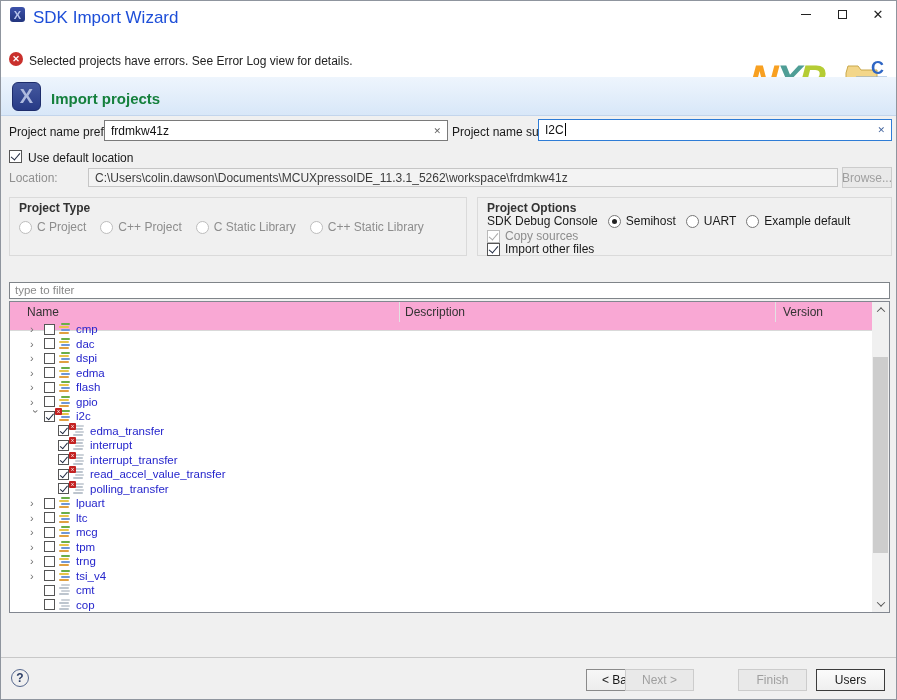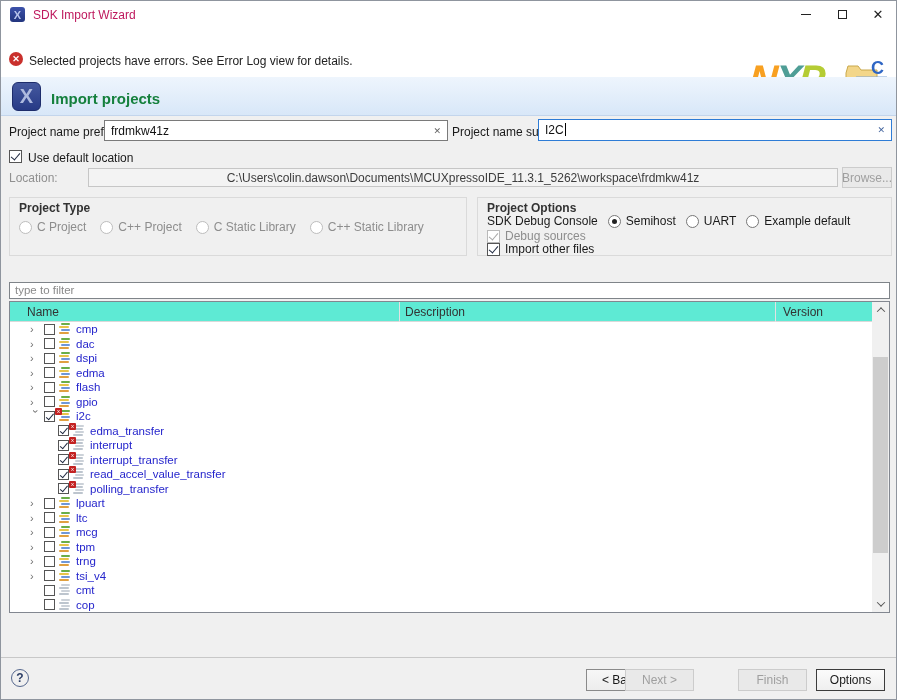--- a/index.html
+++ b/index.html
@@ -5,21 +5,21 @@
   * { margin:0; padding:0; box-sizing:border-box; }
   body { background:#d6d6d6; font-family:"Liberation Sans", sans-serif; }
   .window { position:relative; width:897px; height:700px; background:#f0f0f0;
             border:1px solid #8f959e; overflow:hidden; }
 
   
   .titlebar { position:absolute; top:0; left:0; right:0; height:27px; background:#fff; }
   .app-icon { position:absolute; left:9px; top:6px; width:15px; height:15px; border-radius:3px;
               background:linear-gradient(#3c52aa,#22357e); color:#b9c5ec; font-weight:bold;
               font-size:11px; display:flex; align-items:center; justify-content:center; }
-  .win-title { position:absolute; left:32px; top:7px; font-size:12px; color:#be185d; }
+  .win-title { position:absolute; left:32px; top:7px; font-size:17px; color:#1d4ed8; }
   .win-controls { position:absolute; right:0; top:0; height:27px; display:flex; }
   .wc { width:36px; height:27px; display:flex; align-items:center; justify-content:center; color:#222; }
   .glyph-min { width:10px; height:0; border-top:1px solid #222; display:block; }
   .glyph-max { width:9px; height:9px; border:1px solid #222; display:block; }
   .glyph-close { font-size:13px; line-height:13px; }
 
   
   .banner { position:absolute; top:27px; left:0; right:0; height:49px; background:#fff; }
   .err-ico { position:absolute; left:8px; top:24px; width:14px; height:14px; border-radius:50%;
              background:#c9302c; color:#fff; font-size:9px; font-weight:bold;
@@ -81,21 +81,21 @@
   .tb-check::after { content:""; position:absolute; left:3px; top:0px; width:4px; height:8px;
             border-right:1.7px solid #1f2940; border-bottom:1.7px solid #1f2940; transform:rotate(40deg); }
   .tb-x { color:#a3a3a3; font-size:12px; font-weight:bold; line-height:13px; }
 
   .filter { position:absolute; left:8px; top:281px; width:881px; height:17px; background:#fff;
             border:1px solid #7f8489; font-size:11.5px; color:#8a8a8a; padding:1px 5px; }
 
   
   .tree { position:absolute; left:8px; top:300px; width:881px; height:312px; background:#fff;
           border:1px solid #828790; overflow:hidden; }
-  .thead { position:absolute; left:0; top:0; right:17px; height:20px; background:#5eead4;
+  .thead { position:absolute; left:0; top:0; right:17px; height:29px; background:#f9a8d4;
            border-bottom:1px solid #d9d9d9; }
   .thead .col { position:absolute; top:3px; font-size:12px; color:#333; }
   .colsep { position:absolute; top:0; width:1px; height:20px; background:#e2e2e2; }
   .rows { position:absolute; left:0; top:20px; right:17px; }
   .trow { height:14.5px; display:flex; align-items:center; padding-left:20px; }
   .trow.lvl1 { padding-left:34px; }
   .chev { width:14px; font-size:11px; color:#707070; line-height:12px; flex:none; }
   .chev.expanded { transform:rotate(90deg) translateX(-1px); transform-origin:40% 50%; width:14px; }
   .chev.none { visibility:hidden; }
   .cb.small { width:11px; height:11px; margin-right:4px; flex:none; }
@@ -183,21 +183,21 @@
   <div class="lbl" style="left:451px; top:124px;">Project name suffix:</div>
   <div class="tinput focused" style="left:537px; top:118px; width:354px; height:22px;">
     <span class="tval"><span>I2C</span><span class="caret"></span></span>
     <span class="clear-x">✕</span>
   </div>
 
   <span class="cb checked" style="position:absolute; left:8px; top:149px;"></span>
   <div class="lbl" style="left:27px; top:150px;">Use default location</div>
 
   <div class="lbl" style="left:8px; top:170px; color:#909090;">Location:</div>
-  <div class="tinput disabled" style="left:87px; top:167px; width:750px; height:19px;text-align:center;">
+  <div class="tinput disabled" style="left:87px; top:167px; width:750px; height:19px;">
     <span class="tval">C:\Users\colin.dawson\Documents\MCUXpressoIDE_11.3.1_5262\workspace\frdmkw41z</span>
   </div>
   <div class="btn disabled" style="left:841px; top:166px; width:50px; height:21px; position:absolute;">Browse...</div>
 
   <div class="group" style="left:8px; top:196px; width:458px; height:59px;">
     <div class="gtitle">Project Type</div>
     <div class="gbody" style="top:22px;">
       <span class="opt disabled">
           <span class="radio disabled"></span>
           <span>C Project</span>
@@ -230,21 +230,21 @@
           <span>UART</span>
         </span>
       <span class="opt">
           <span class="radio"></span>
           <span>Example default</span>
         </span>
     </div>
     <div class="gbody" style="top:31px;">
       <span class="opt disabled">
           <span class="cb checked disabled"></span>
-          <span>Debug sources</span>
+          <span>Copy sources</span>
         </span>
     </div>
     <div class="gbody" style="top:44px;">
       <span class="opt">
           <span class="cb checked"></span>
           <span>Import other files</span>
         </span>
     </div>
   </div>
 
@@ -496,15 +496,15 @@
           <span class="chv down"></span>
         </div>
     </div>
   </div>
 
   <div class="footer-sep"></div>
   <div class="help">?</div>
   <div class="btn" style="left:585px;">&lt; Back</div>
   <div class="btn disabled" style="left:624px;">Next &gt;</div>
   <div class="btn disabled" style="left:737px;">Finish</div>
-  <div class="btn default" style="left:815px;">Options</div>
+  <div class="btn default" style="left:815px;">Users</div>
 
 </div>
 
 </body></html>

